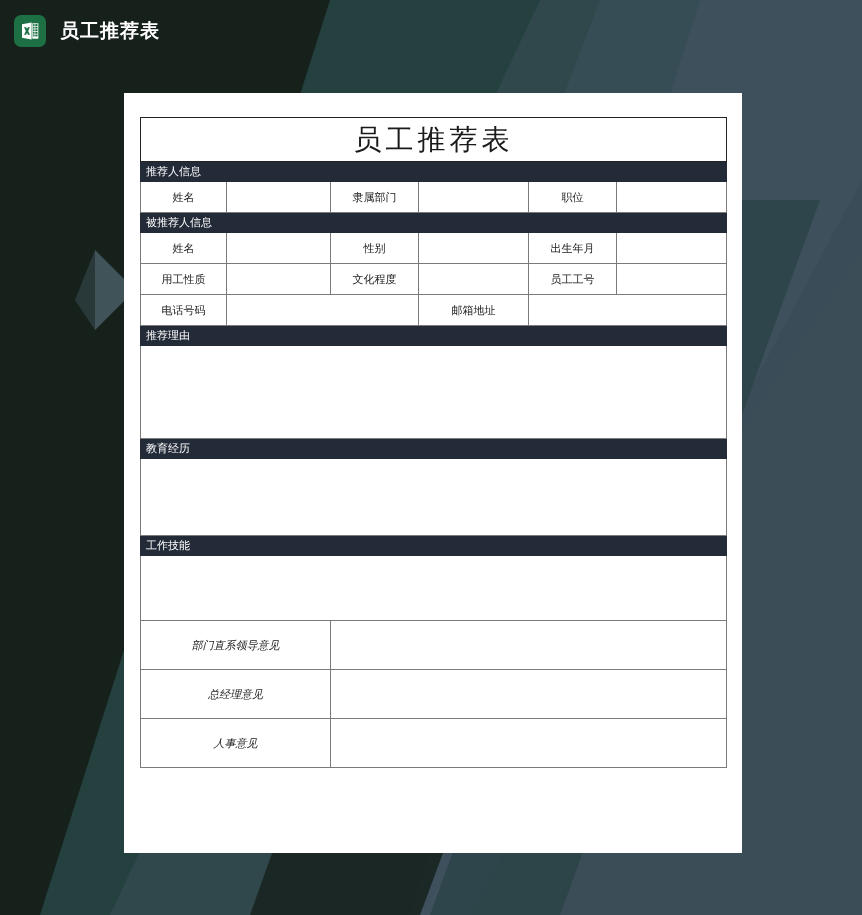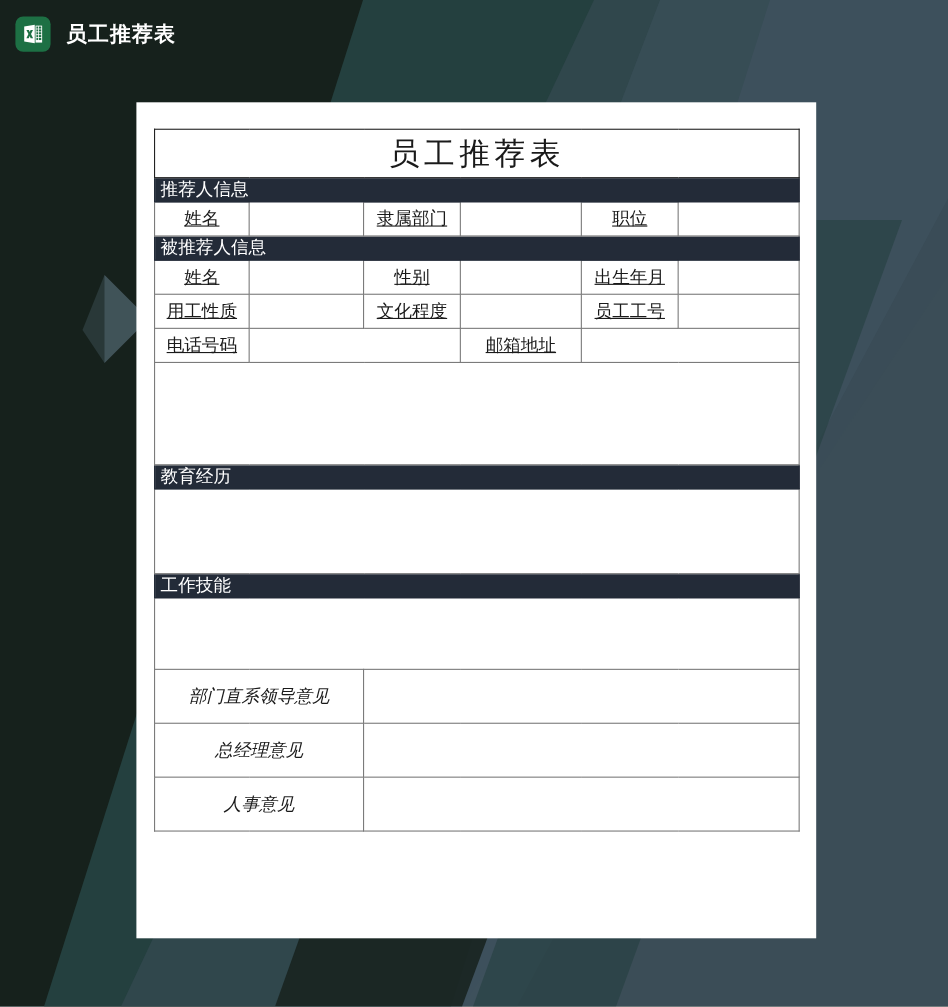--- a/index.html
+++ b/index.html
@@ -74,21 +74,21 @@
     position: absolute;
     left: 16px;
     top: 24px;
     width: 586px;
     border-collapse: collapse;
     table-layout: fixed;
   }
 
   .sheet td {
     border: 1px solid #7b7b7b;
-    font-size: 16px;
+    font-size: 11px;
     color: #1a1a1a;
     text-align: center;
     vertical-align: middle;
     font-family: "DejaVu Sans", "Liberation Sans", sans-serif;
     padding: 0;
   }
 
   
   .title-cell {
     height: 44px;
@@ -104,21 +104,21 @@
     background: #232b38;
     color: #ffffff !important;
     text-align: left !important;
     padding-left: 5px !important;
     height: 20px;
     font-size: 12.5px;
     border: 1px solid #232b38 !important;
   }
 
   
-  .lbl { height: 31px; text-decoration: underline; }
+  .lbl { height: 31px; }
 
   
   .blank { background: #ffffff; }
 
   
   .block-reason { height: 93px; }
   .block-edu    { height: 77px; }
   .block-skill  { height: 65px; }
 
   
@@ -211,20 +211,23 @@
         <td class="lbl blank"></td>
       </tr>
       <tr>
         <td class="lbl">电话号码</td>
         <td class="lbl blank" colspan="2"></td>
         <td class="lbl">邮箱地址</td>
         <td class="lbl blank" colspan="2"></td>
       </tr>
 
       <tr>
+        <td class="band" colspan="6">推荐理由</td>
+      </tr>
+      <tr>
         <td class="block-reason blank" colspan="6"></td>
       </tr>
 
       <tr>
         <td class="band" colspan="6">教育经历</td>
       </tr>
       <tr>
         <td class="block-edu blank" colspan="6"></td>
       </tr>
 

